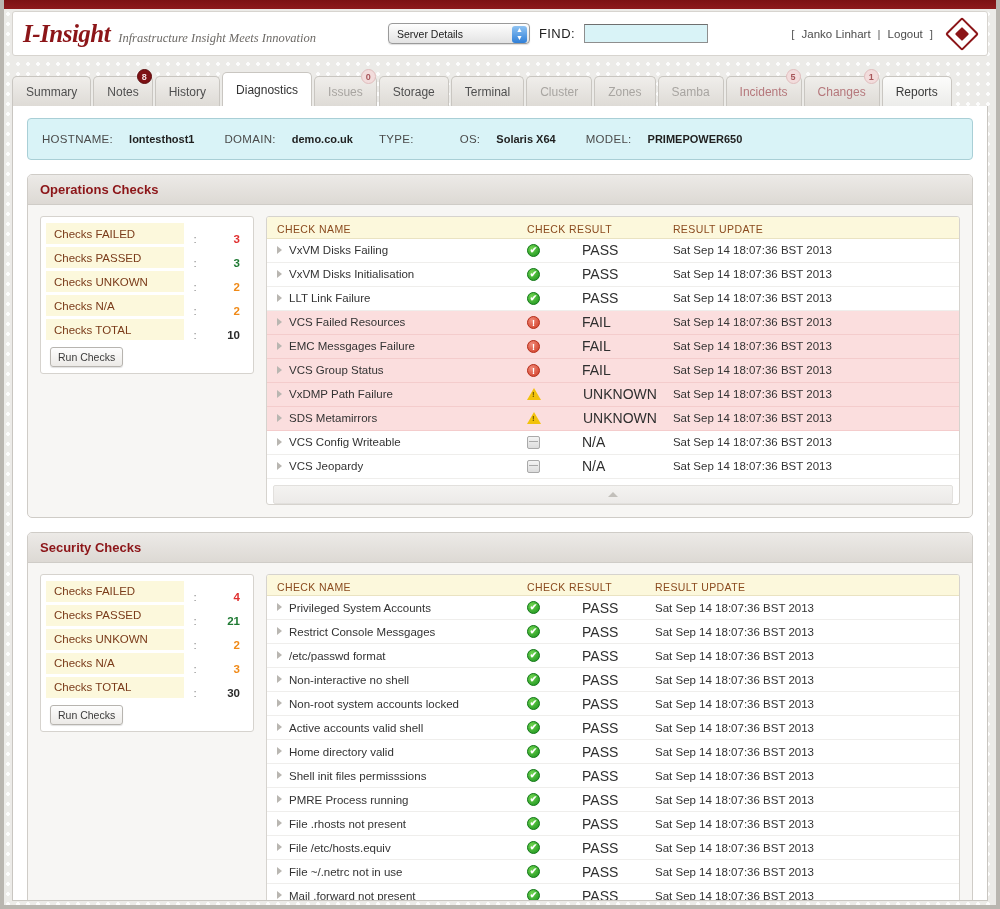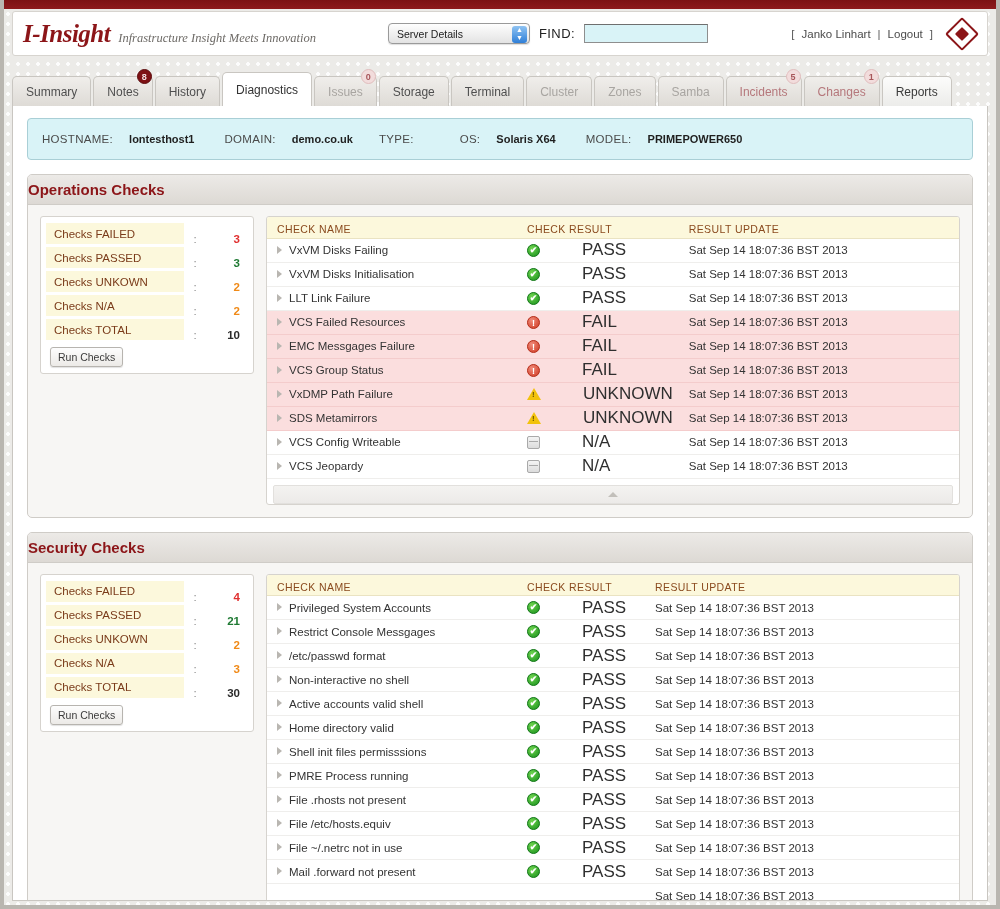--- a/index.html
+++ b/index.html
@@ -125,22 +125,22 @@
   .sb-value { color:#1f1f1f; font-weight:bold; font-size:11px; }
   
   .panel {
     margin:14px 14px 0 14px;
     background:#f7f6f4; border:1px solid #cfccc7; border-radius:5px;
     padding:0 0 12px 0;
   }
   .panel-head {
     height:30px; background:linear-gradient(#eceae7,#ddd9d4);
     border-bottom:1px solid #cfccc7; border-radius:4px 4px 0 0;
-    display:flex; align-items:center; 
-    font-size:15px; font-weight:bold; color:#8c1518;
+    display:flex; align-items:center; padding-left:12px;
+    font-size:13px; font-weight:bold; color:#8c1518;
   }
   .panel-body { display:flex; gap:12px; padding:11px 12px 0 12px; }
   
   .summary-box {
     width:214px; background:#fff; border:1px solid #d6d3ce; border-radius:3px;
     padding:4px 5px 6px 5px; flex:0 0 auto; align-self:flex-start;
   }
   .sum-row { display:flex; align-items:flex-end; height:24px; font-size:11.5px; }
   .sum-name {
     flex:0 0 138px; background:#fcf8dc; color:#7a3b1a;
@@ -212,21 +212,21 @@
     color:#6b5400; font-size:8px; font-weight:bold; line-height:8px;
   }
   .ico-na {
     background:linear-gradient(#f4f4f4,#dcdcdc); border:1px solid #a9a9a9;
     border-radius:2px;
   }
   .ico-na::after {
     content:""; position:absolute; left:1px; right:1px; top:4px;
     border-top:1px solid #a9a9a9;
   }
-  .res-text { font-size:17px; color:#2f2f2f;padding-left:36px; }
+  .res-text { font-size:14px; color:#2f2f2f;padding-left:36px; }
   .table-footer {
     height:19px; margin:6px 6px 0 6px;
     background:linear-gradient(#f4f3f1,#eceae8);
     border:1px solid #e2e0dd; border-radius:2px;
     display:flex; align-items:center; justify-content:center;
   }
   .footer-caret {
     width:0;height:0; border-left:5px solid transparent; border-right:5px solid transparent;
     border-bottom:5px solid #c2bfba;
   }
@@ -554,20 +554,30 @@
                   <td><span class="tri"></span><span>Non-interactive no shell</span></td>
                   <td>
                     <span class="res-cell">
                       <span class="ico ico-pass"></span>
                       <span class="res-text">PASS</span>
                     </span>
                   </td>
                   <td>Sat Sep 14 18:07:36 BST 2013</td>
                 </tr>
                 <tr class="">
+                  <td><span class="tri"></span><span>Non-root system accounts locked</span></td>
+                  <td>
+                    <span class="res-cell">
+                      <span class="ico ico-pass"></span>
+                      <span class="res-text">PASS</span>
+                    </span>
+                  </td>
+                  <td>Sat Sep 14 18:07:36 BST 2013</td>
+                </tr>
+                <tr class="">
                   <td><span class="tri"></span><span>Active accounts valid shell</span></td>
                   <td>
                     <span class="res-cell">
                       <span class="ico ico-pass"></span>
                       <span class="res-text">PASS</span>
                     </span>
                   </td>
                   <td>Sat Sep 14 18:07:36 BST 2013</td>
                 </tr>
                 <tr class="">

